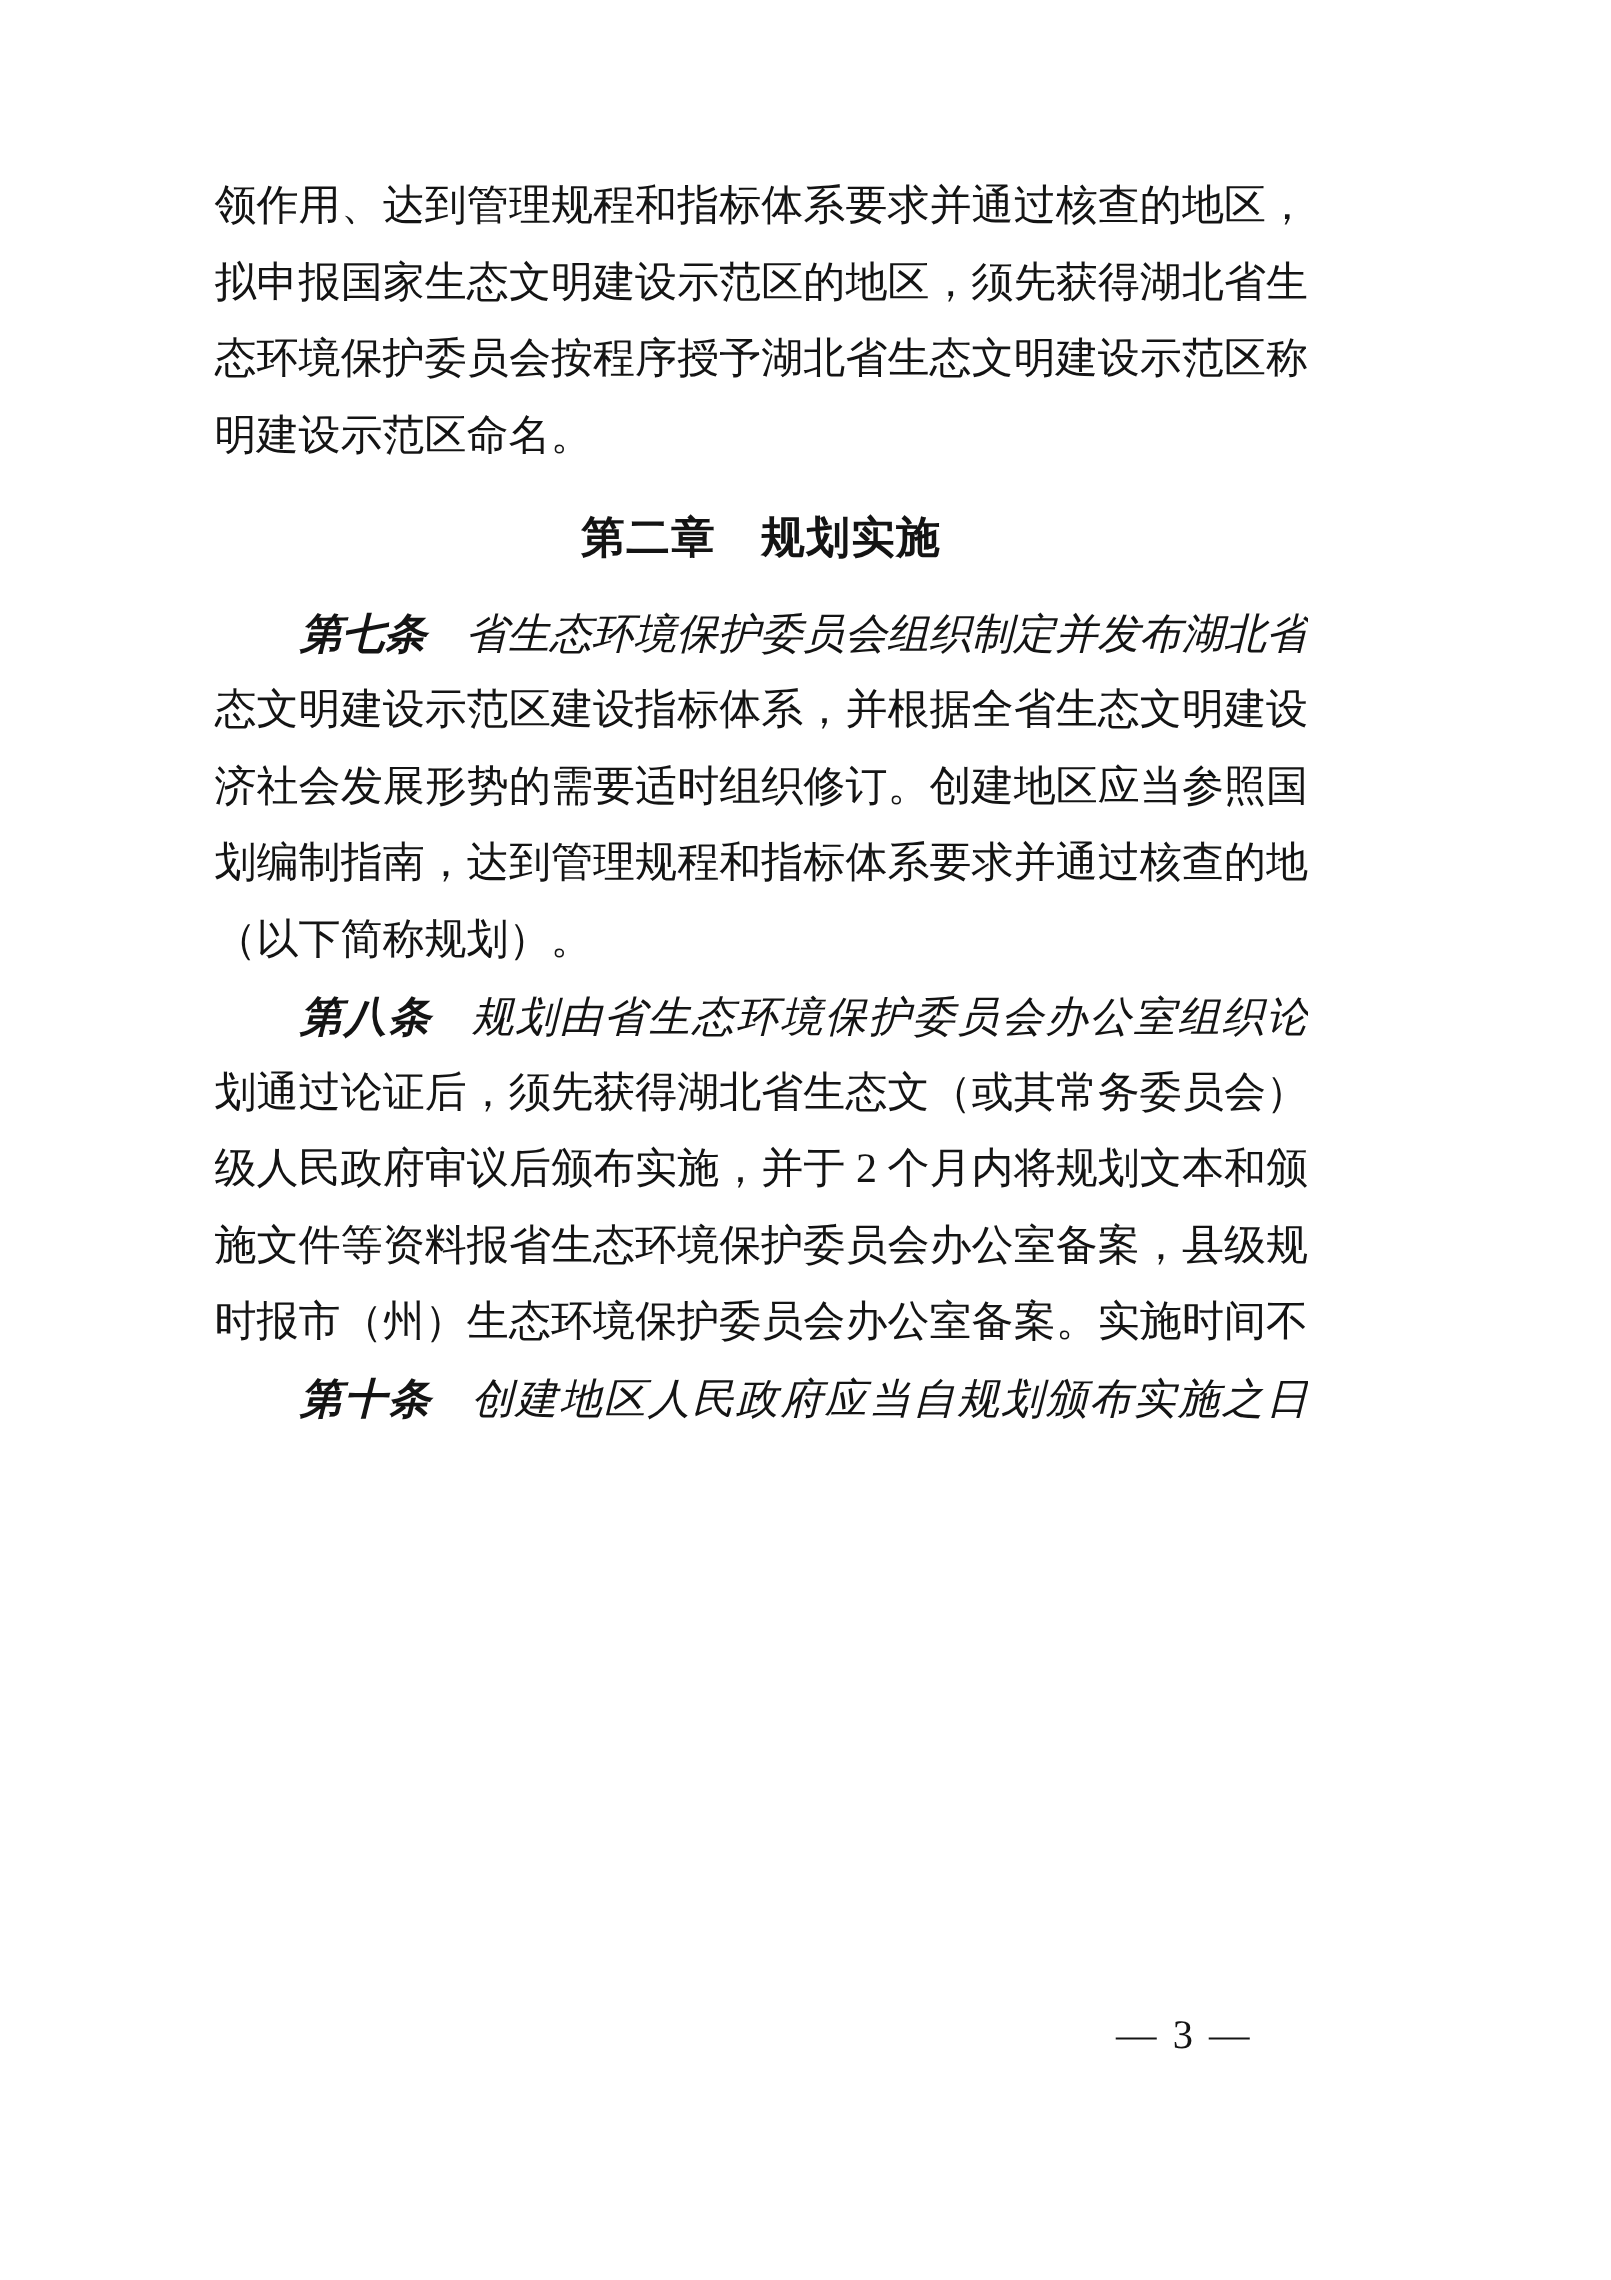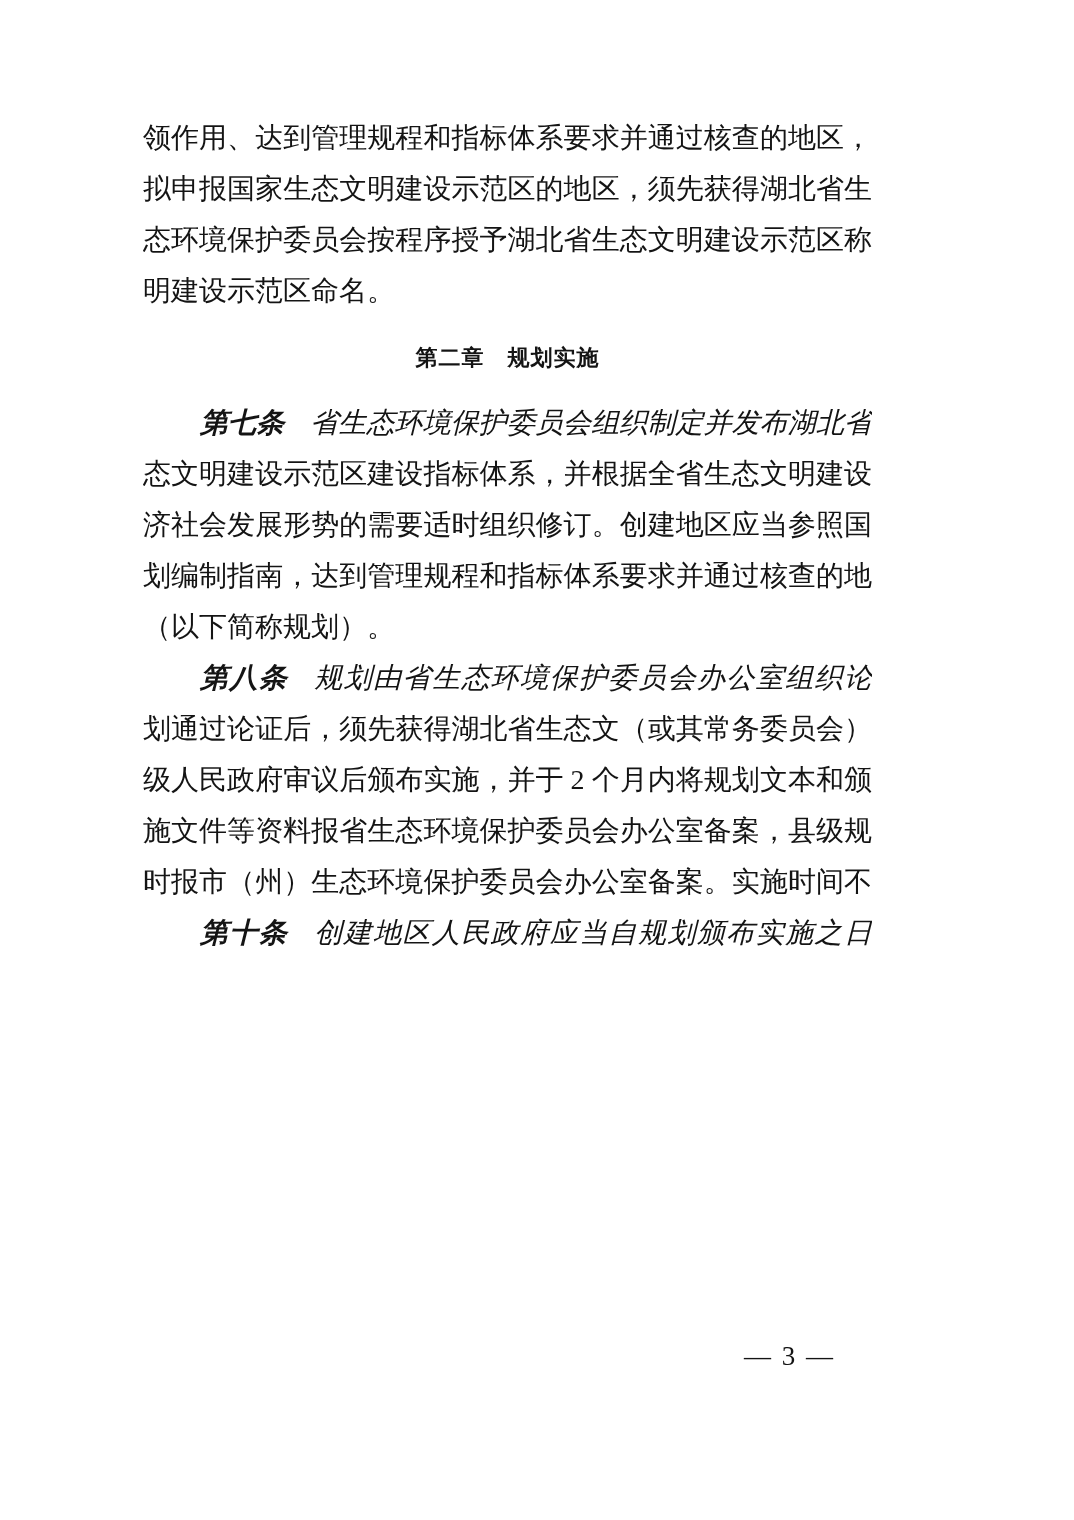--- a/index.html
+++ b/index.html
@@ -34,23 +34,23 @@
   .line.first-line {
     padding-left: 57px; 
     font-style: italic;
   }
   .article-label {
     font-family: "Liberation Sans", "DejaVu Sans", sans-serif;
     font-weight: 700;
     margin-right: 26px;
   }
   .chapter-heading {
-    font-family: Liberation Mono, monospace;
+    font-family: Liberation Serif, serif;
     font-weight: 700;
-    font-size: 22px;
+    font-size: 29px;
     line-height: 51px;
     height: 51px;
     text-align: center;
     margin: 18px 0 12px 0;
     letter-spacing: 1px;
   }
   .page-number {
     position: absolute;
     top: 1340px;
     right: 163px;

